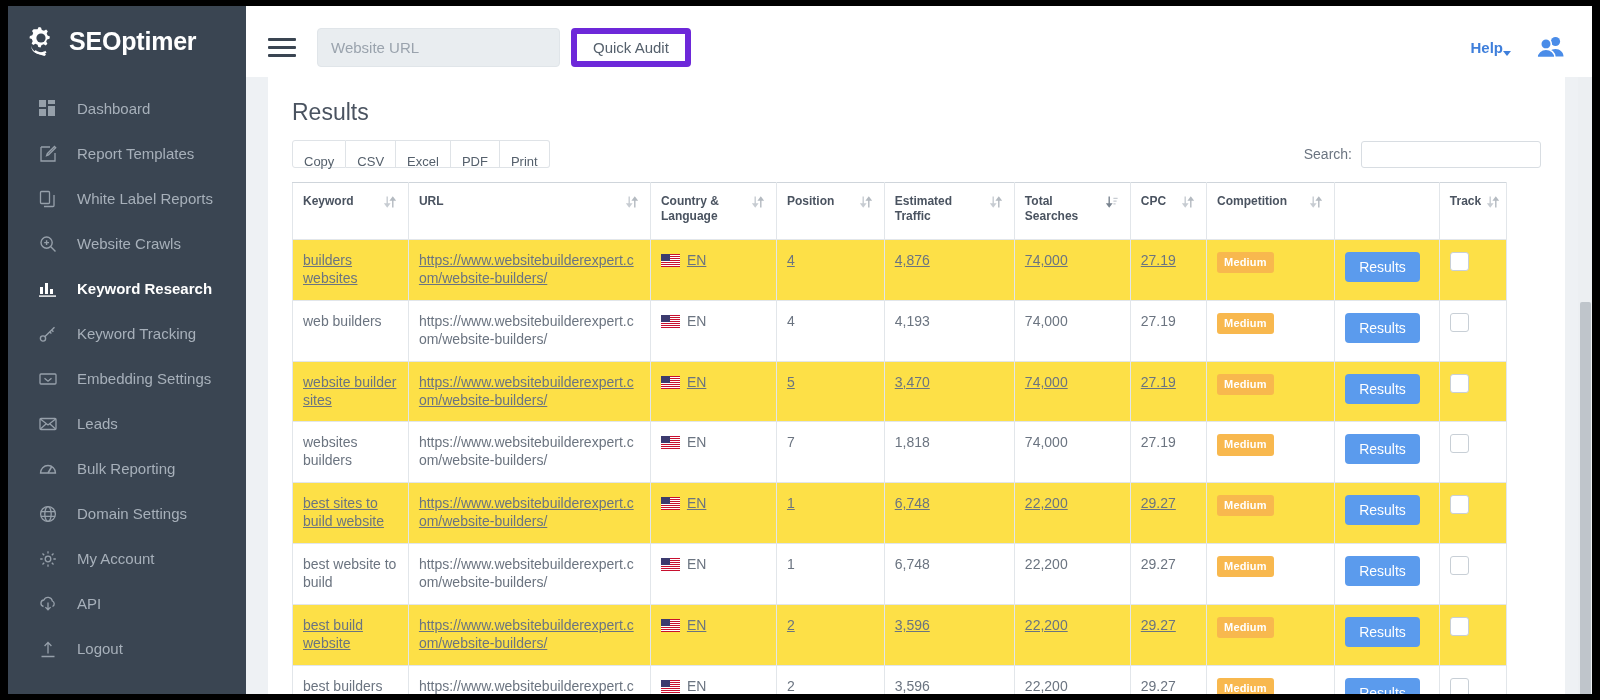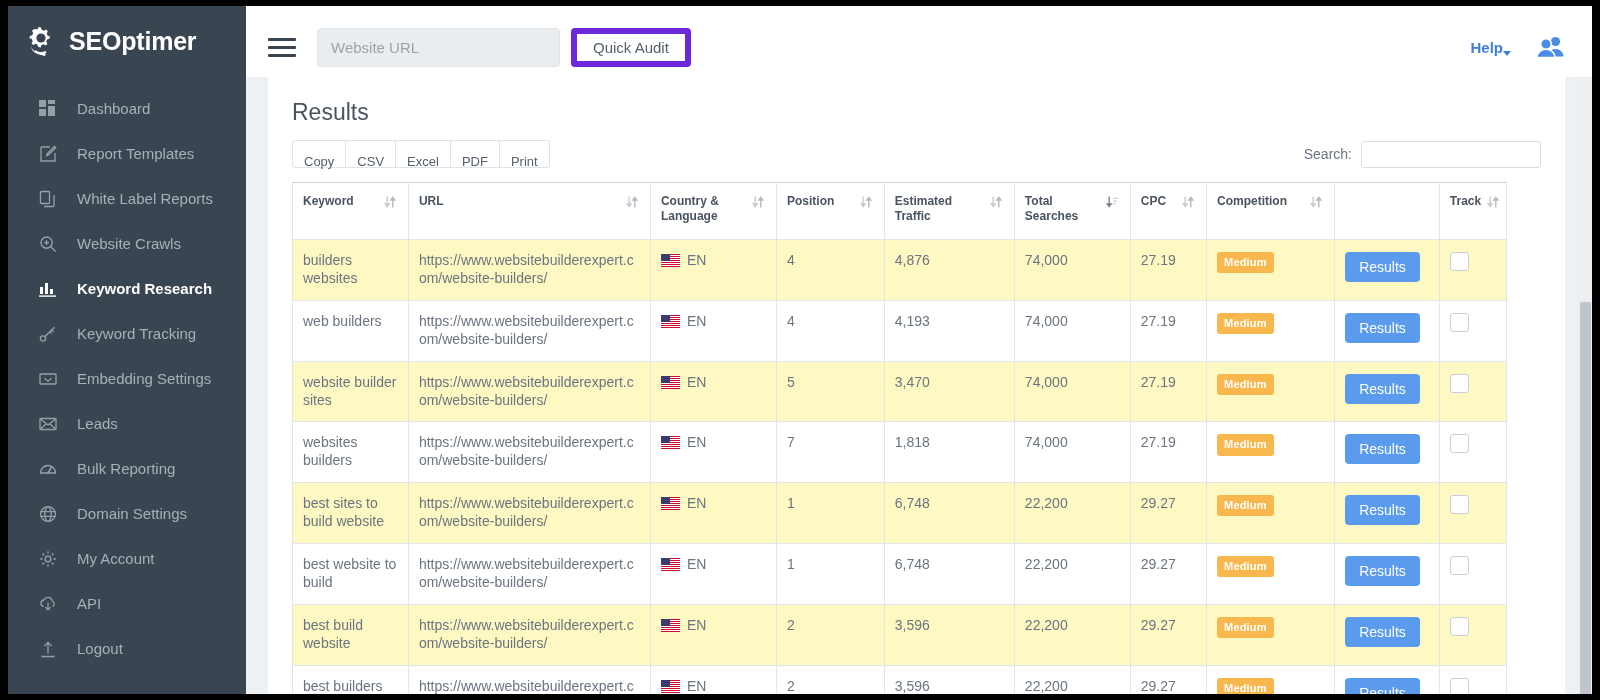--- a/index.html
+++ b/index.html
@@ -200,21 +200,21 @@
   .sort-ico { flex: 0 0 12px; margin-top: 1px; }
   table.results td {
     border: 1px solid #e2e6ea;
     padding: 12px 10px;
     font-size: 14px;
     color: #6b7480;
     vertical-align: top;
     line-height: 1.28;
     height: 56px;
   }
-  tr.odd td { background: #fef9c3; }
+  tr.odd td { background: #fde047; text-decoration: underline; }
   tr.even td { background: #ffffff; }
 
   .col-keyword  { width: 114px; }
   .col-url      { width: 238px; }
   .col-country  { width: 124px; }
   .col-position { width: 106px; }
   .col-traffic  { width: 128px; }
   .col-searches { width: 114px; }
   .col-cpc      { width: 75px; }
   .col-comp     { width: 126px; }

